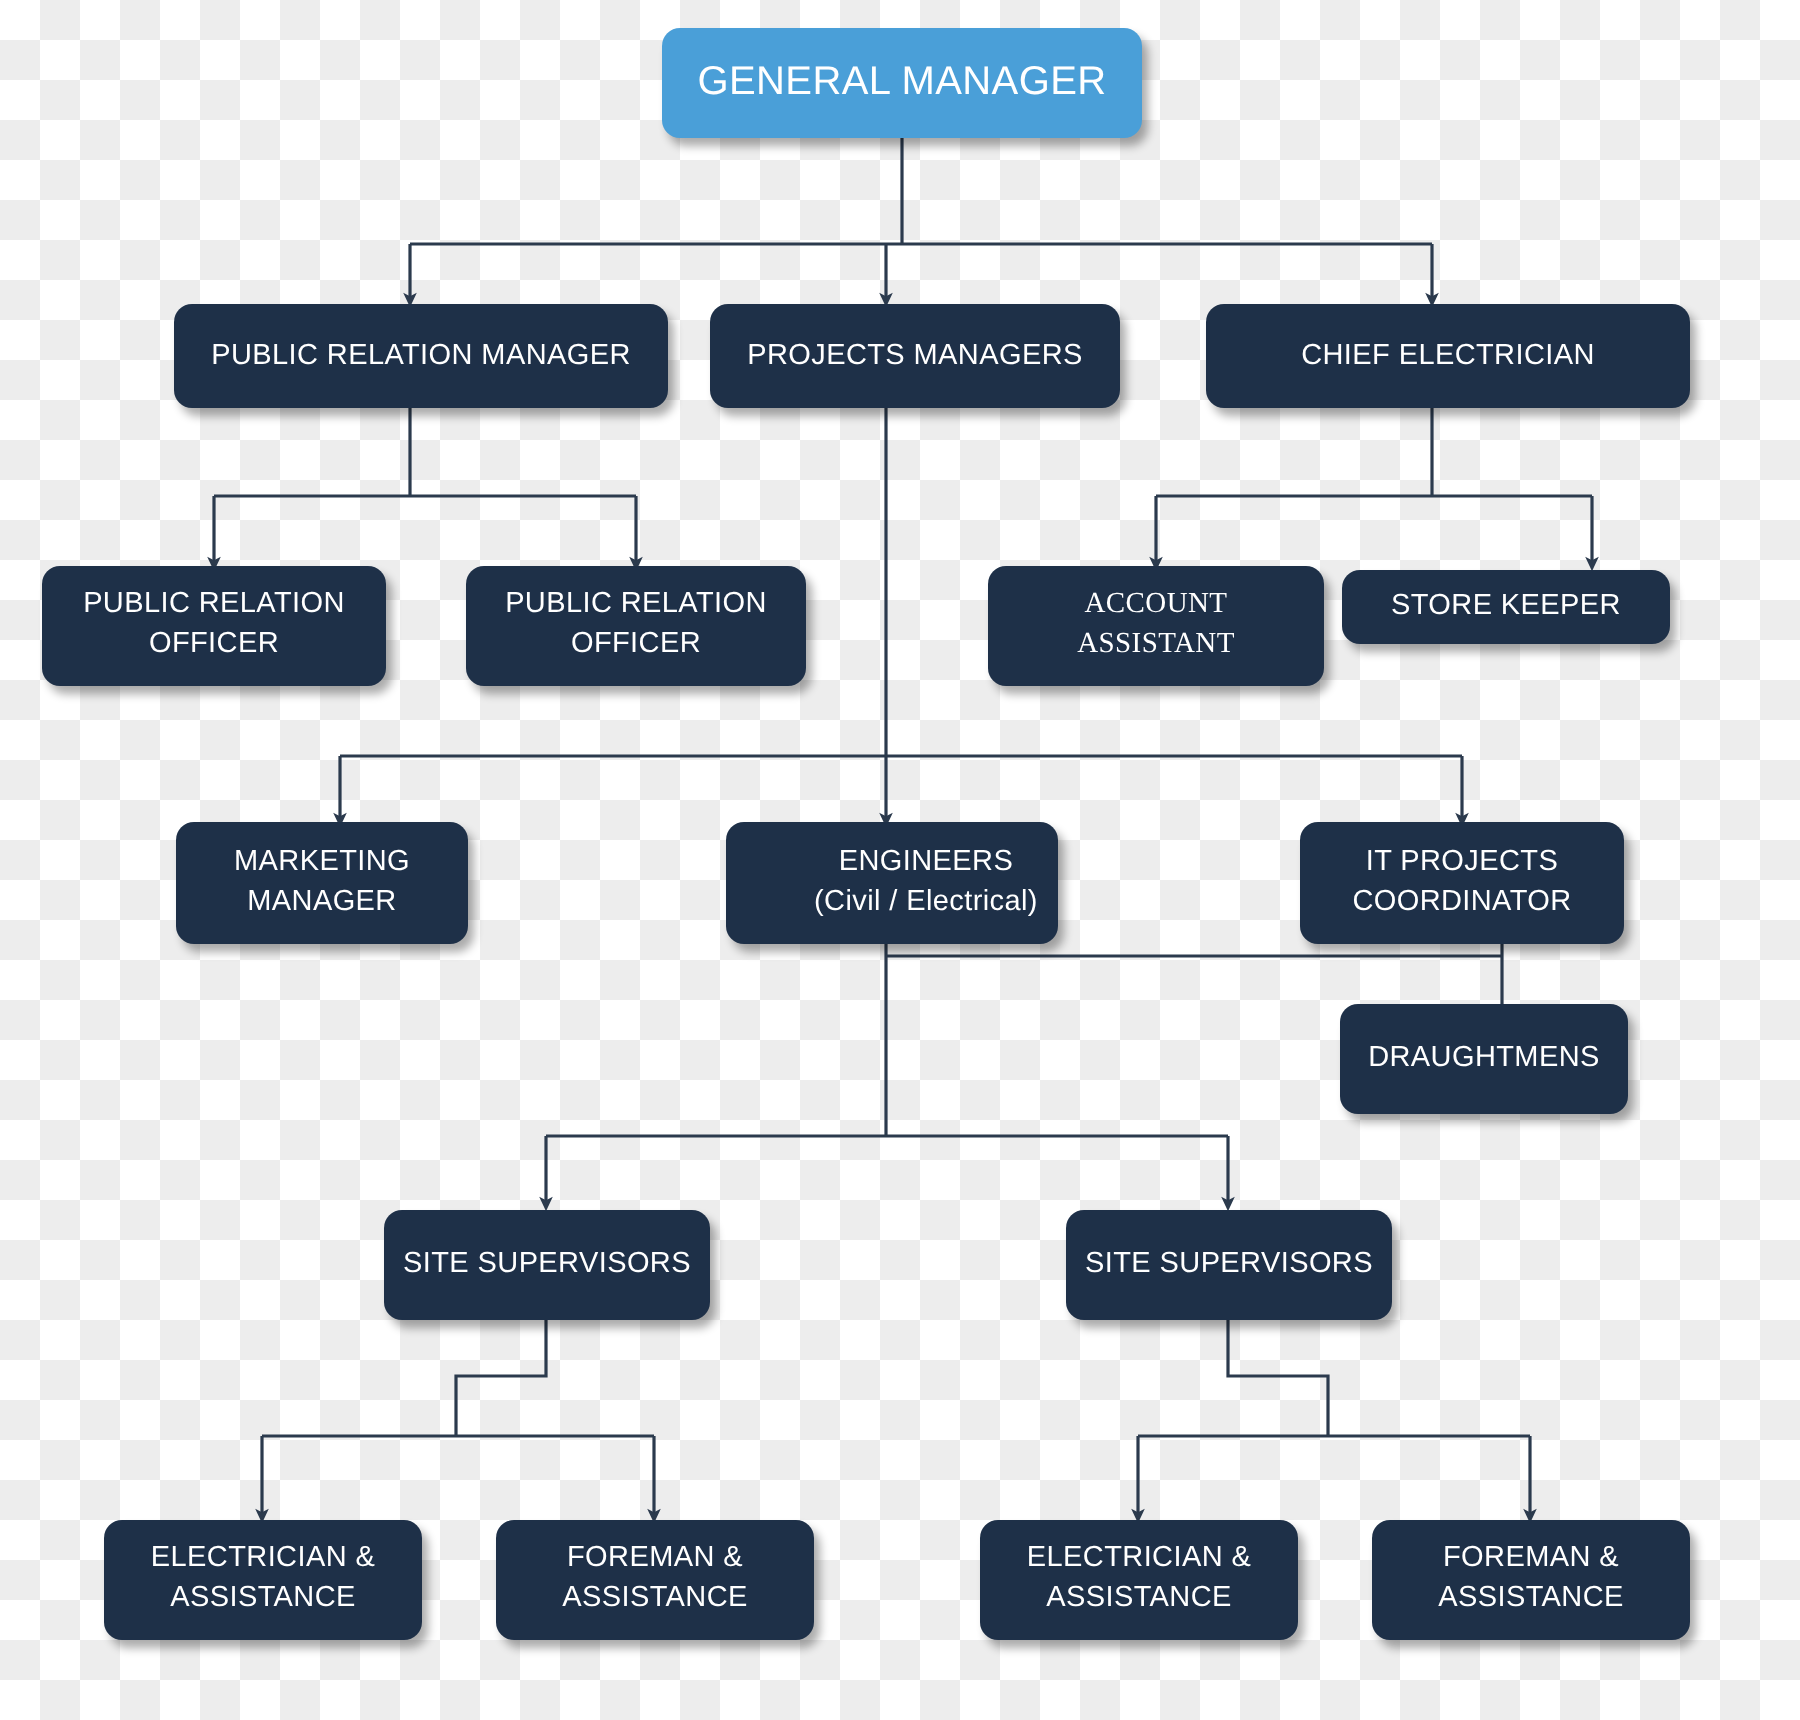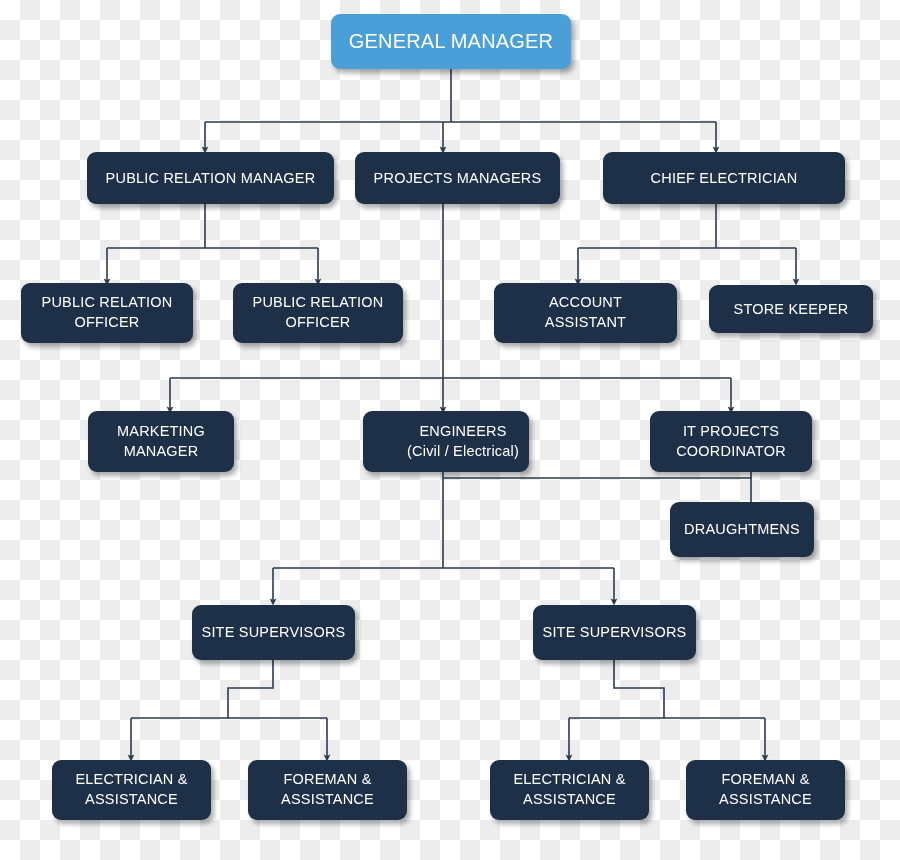--- a/index.html
+++ b/index.html
@@ -132,25 +132,25 @@
   </div>
 
   <div class="node two-line" style="left:21px; top:283px; width:172px; height:60px;">
     <span class="lbl">PUBLIC RELATION
 OFFICER</span>
   </div>
   <div class="node two-line" style="left:233px; top:283px; width:170px; height:60px;">
     <span class="lbl">PUBLIC RELATION
 OFFICER</span>
   </div>
-  <div class="node two-line" style="left:494px; top:283px; width:183px; height:60px;">
+  <div class="node two-line" style="left:494px; top:283px; width:168px; height:60px;font-family:Liberation Serif, serif;">
     <span class="lbl">ACCOUNT
 ASSISTANT</span>
   </div>
-  <div class="node" style="left:709px; top:285px; width:164px; height:48px;">
+  <div class="node" style="left:671px; top:285px; width:164px; height:37px;">
     <span class="lbl">STORE KEEPER</span>
   </div>
 
   <div class="node two-line" style="left:88px; top:411px; width:146px; height:61px;">
     <span class="lbl">MARKETING
 MANAGER</span>
   </div>
   <div class="node two-line" style="left:363px; top:411px; width:166px; height:61px;padding-left:40px;">
     <span class="lbl">ENGINEERS
 (Civil / Electrical)</span>

